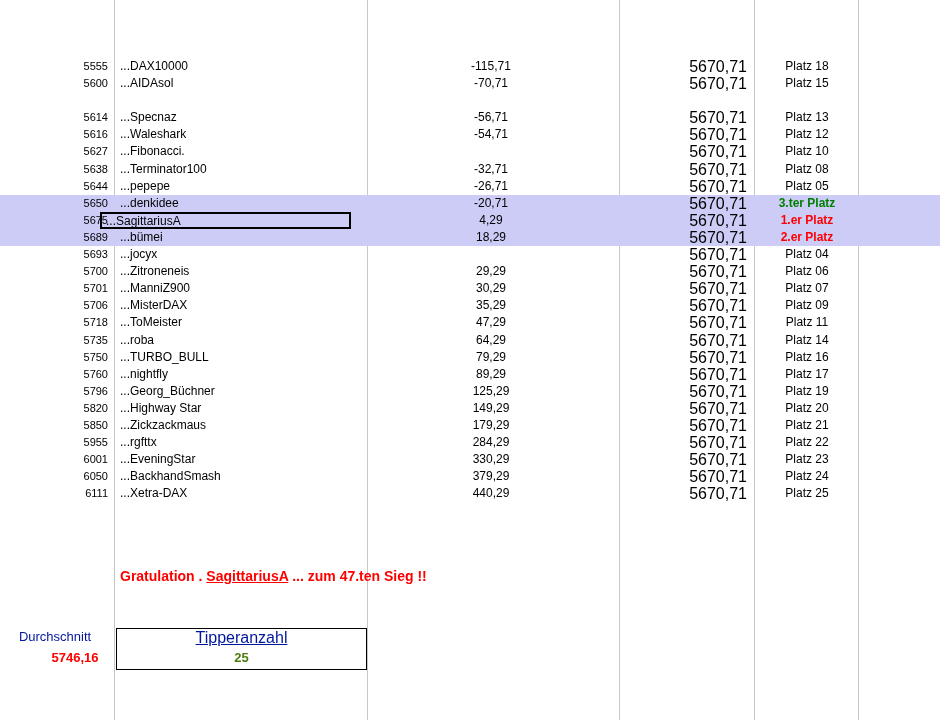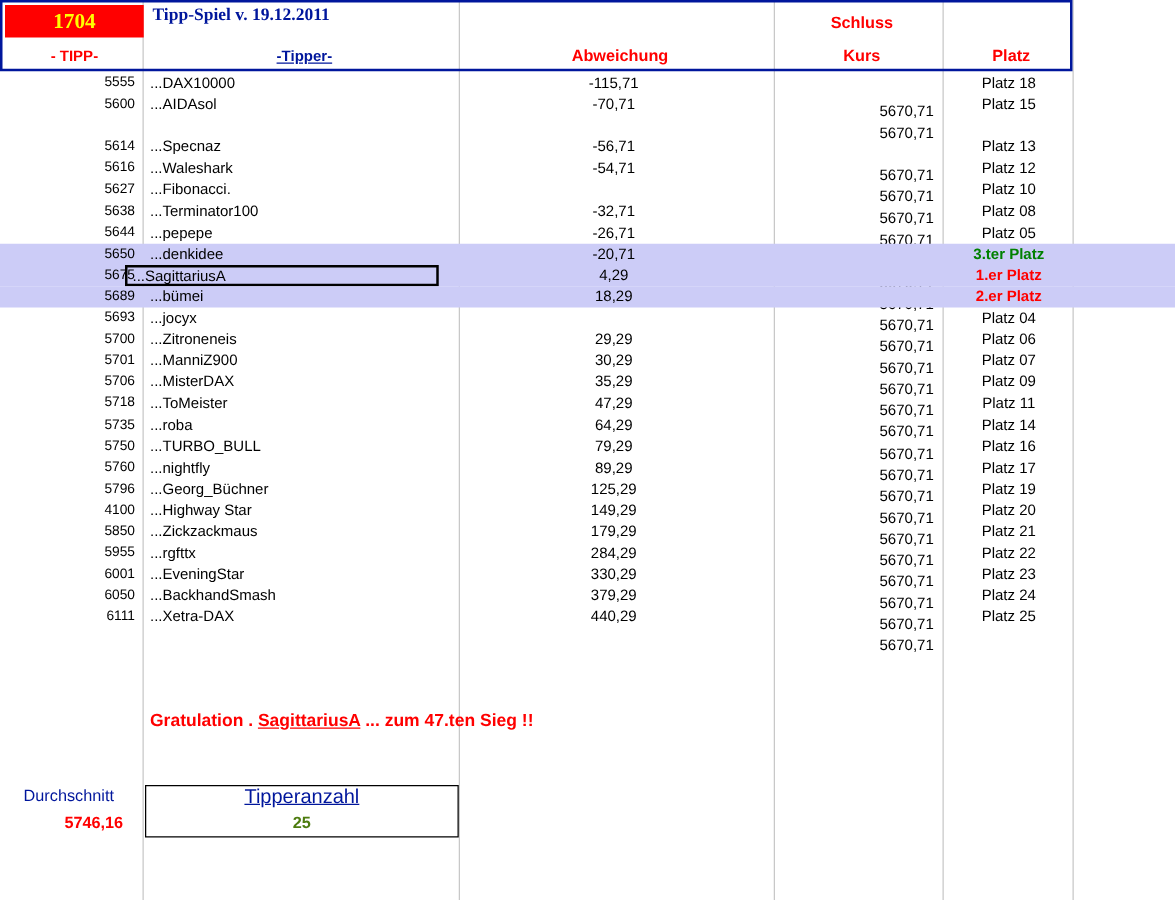--- a/index.html
+++ b/index.html
@@ -184,22 +184,21 @@
     left: 369px;
     width: 244px;
     text-align: center;
     font-size: 12px;
   }
   .row .c-kurs {
     position: absolute;
     left: 621px;
     width: 126px;
     text-align: right;
-    font-size: 12px;
-    margin-top: 23px;
+    font-size: 16px;
   }
   .row .c-platz {
     position: absolute;
     left: 756px;
     width: 102px;
     text-align: center;
     font-size: 12px;
   }
   .row.highlight {
     background: #ccccf7;
@@ -301,32 +300,20 @@
 <body>
 
 <div class="sheet">
 
   <div class="vline v1"></div>
   <div class="vline v2"></div>
   <div class="vline v3"></div>
   <div class="vline v4"></div>
   <div class="vline v5"></div>
 
-  <div class="header-box">
-    <div class="hdr-left-red">
-      <span>1704</span>
-    </div>
-    <div class="hdr-tipp-label">- TIPP-</div>
-    <div class="hdr-title">Tipp-Spiel v. 19.12.2011</div>
-    <div class="hdr-tipper">-Tipper-</div>
-    <div class="hdr-abweichung">Abweichung</div>
-    <div class="hdr-schluss">Schluss</div>
-    <div class="hdr-kurs">Kurs</div>
-    <div class="hdr-platz">Platz</div>
-  </div>
 
   <div class="left-marker"></div>
 
   <div class="rows" id="rows-container">
       <div class="row">
         <div class="c-tipp">5555</div>
         <div class="c-name">...DAX10000</div>
         <div class="c-abw">-115,71</div>
         <div class="c-kurs">5670,71</div>
         <div class="c-platz">Platz 18</div>
@@ -456,21 +443,21 @@
         <div class="c-platz">Platz 17</div>
       </div>
       <div class="row">
         <div class="c-tipp">5796</div>
         <div class="c-name">...Georg_Büchner</div>
         <div class="c-abw">125,29</div>
         <div class="c-kurs">5670,71</div>
         <div class="c-platz">Platz 19</div>
       </div>
       <div class="row">
-        <div class="c-tipp">4100</div>
+        <div class="c-tipp">5820</div>
         <div class="c-name">...Highway Star</div>
         <div class="c-abw">149,29</div>
         <div class="c-kurs">5670,71</div>
         <div class="c-platz">Platz 20</div>
       </div>
       <div class="row">
         <div class="c-tipp">5850</div>
         <div class="c-name">...Zickzackmaus</div>
         <div class="c-abw">179,29</div>
         <div class="c-kurs">5670,71</div>

